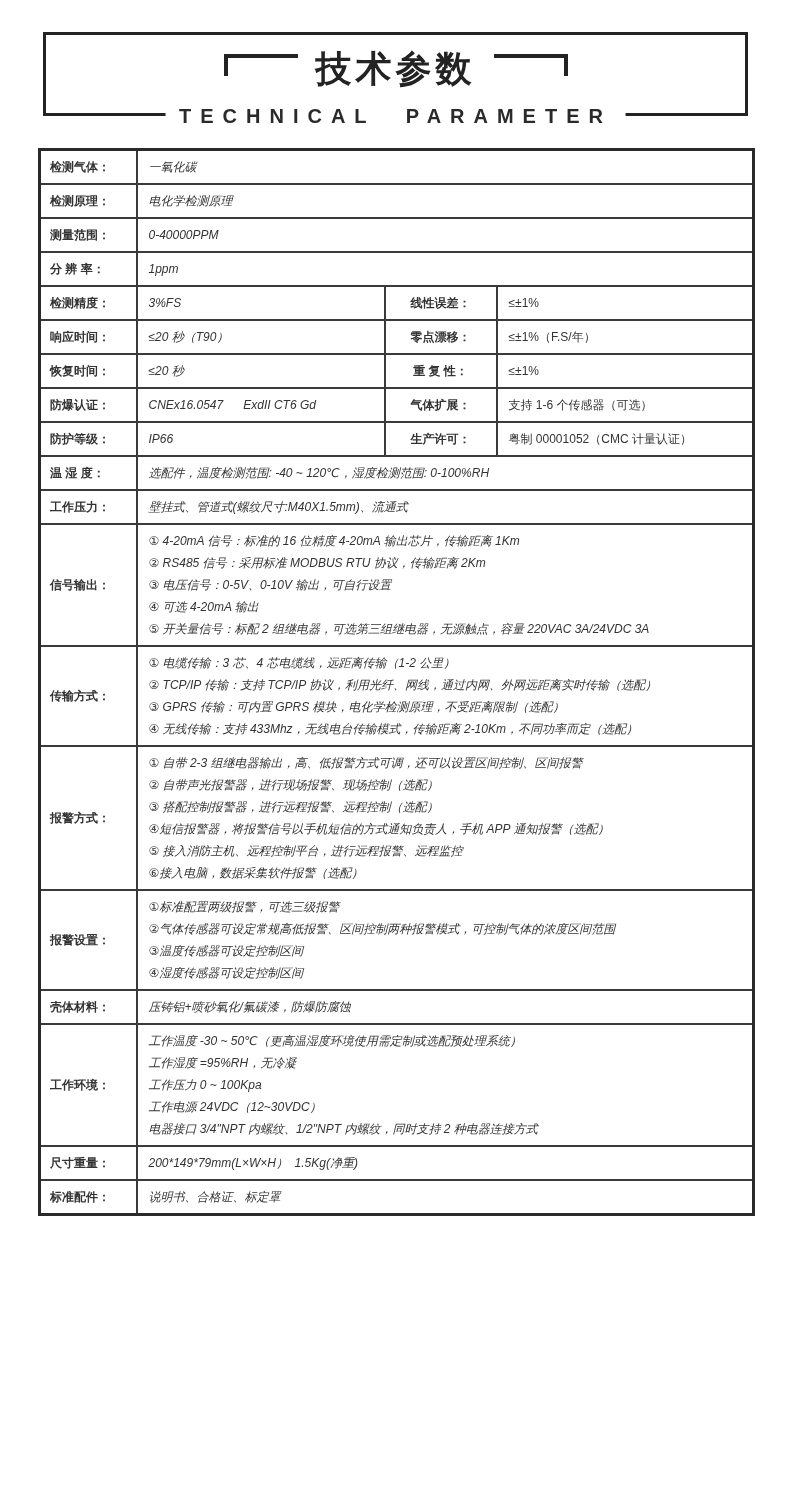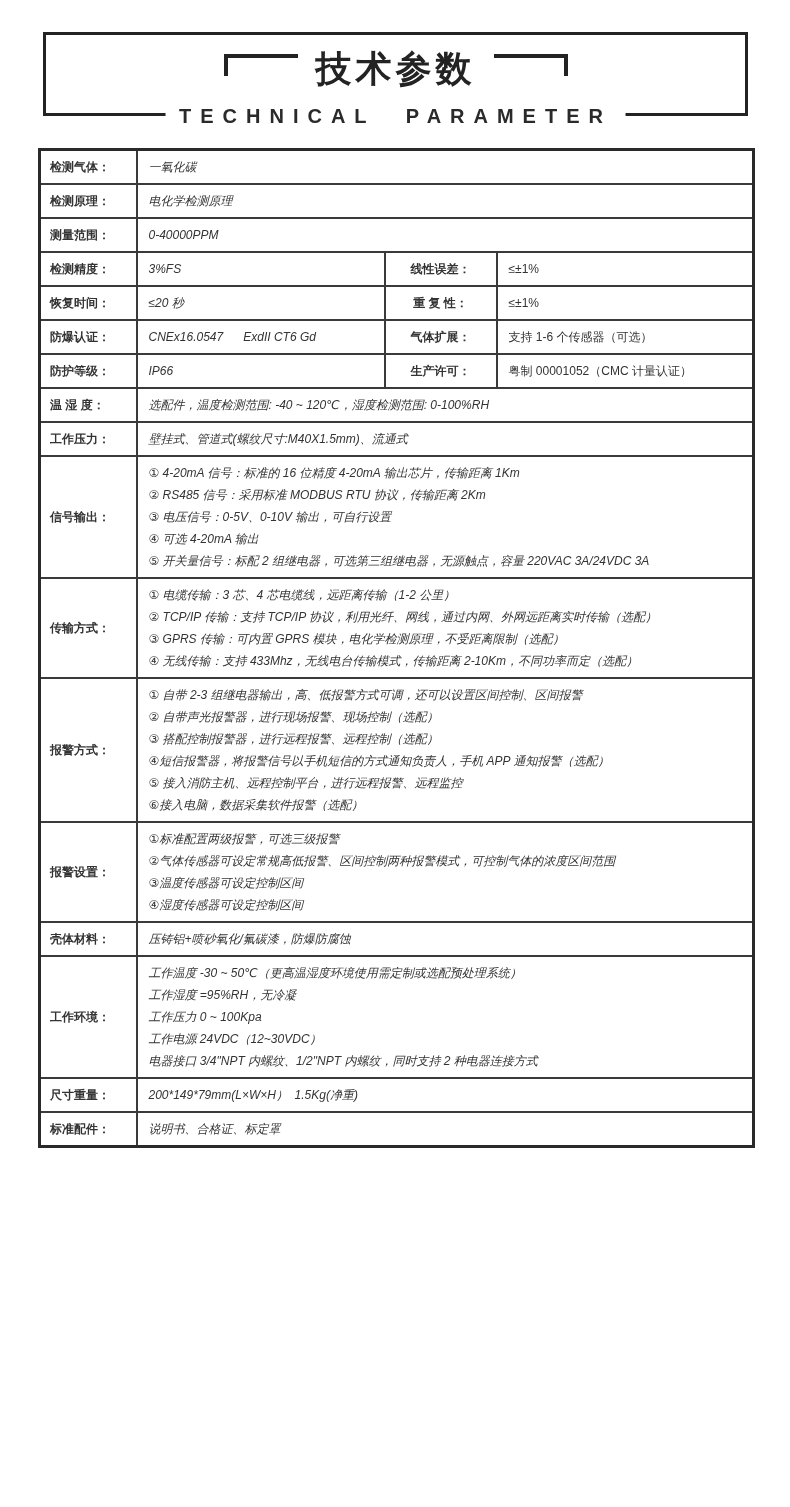--- a/index.html
+++ b/index.html
@@ -119,26 +119,36 @@
     </tr>
     <tr>
       <td class="lab">检测原理：</td>
       <td class="val" colspan="3"><div class="ln">电化学检测原理</div></td>
     </tr>
     <tr>
       <td class="lab">测量范围：</td>
       <td class="val" colspan="3"><div class="ln">0-40000PPM</div></td>
     </tr>
     <tr>
+      <td class="lab">分 辨 率：</td>
+      <td class="val" colspan="3"><div class="ln">1ppm</div></td>
+    </tr>
+    <tr>
       <td class="lab">检测精度：</td>
       <td class="val"><div class="ln">3%FS</div></td>
       <td class="lab2">线性误差：</td>
       <td class="val">≤±1%</td>
     </tr>
     <tr>
+      <td class="lab">响应时间：</td>
+      <td class="val"><div class="ln">≤20 秒（T90）</div></td>
+      <td class="lab2">零点漂移：</td>
+      <td class="val">≤±1%（F.S/年）</td>
+    </tr>
+    <tr>
       <td class="lab">恢复时间：</td>
       <td class="val"><div class="ln">≤20 秒</div></td>
       <td class="lab2">重 复 性：</td>
       <td class="val">≤±1%</td>
     </tr>
     <tr>
       <td class="lab">防爆认证：</td>
       <td class="val"><div class="ln">CNEx16.0547      ExdII CT6 Gd</div></td>
       <td class="lab2">气体扩展：</td>
       <td class="val">支持 1-6 个传感器（可选）</td>

